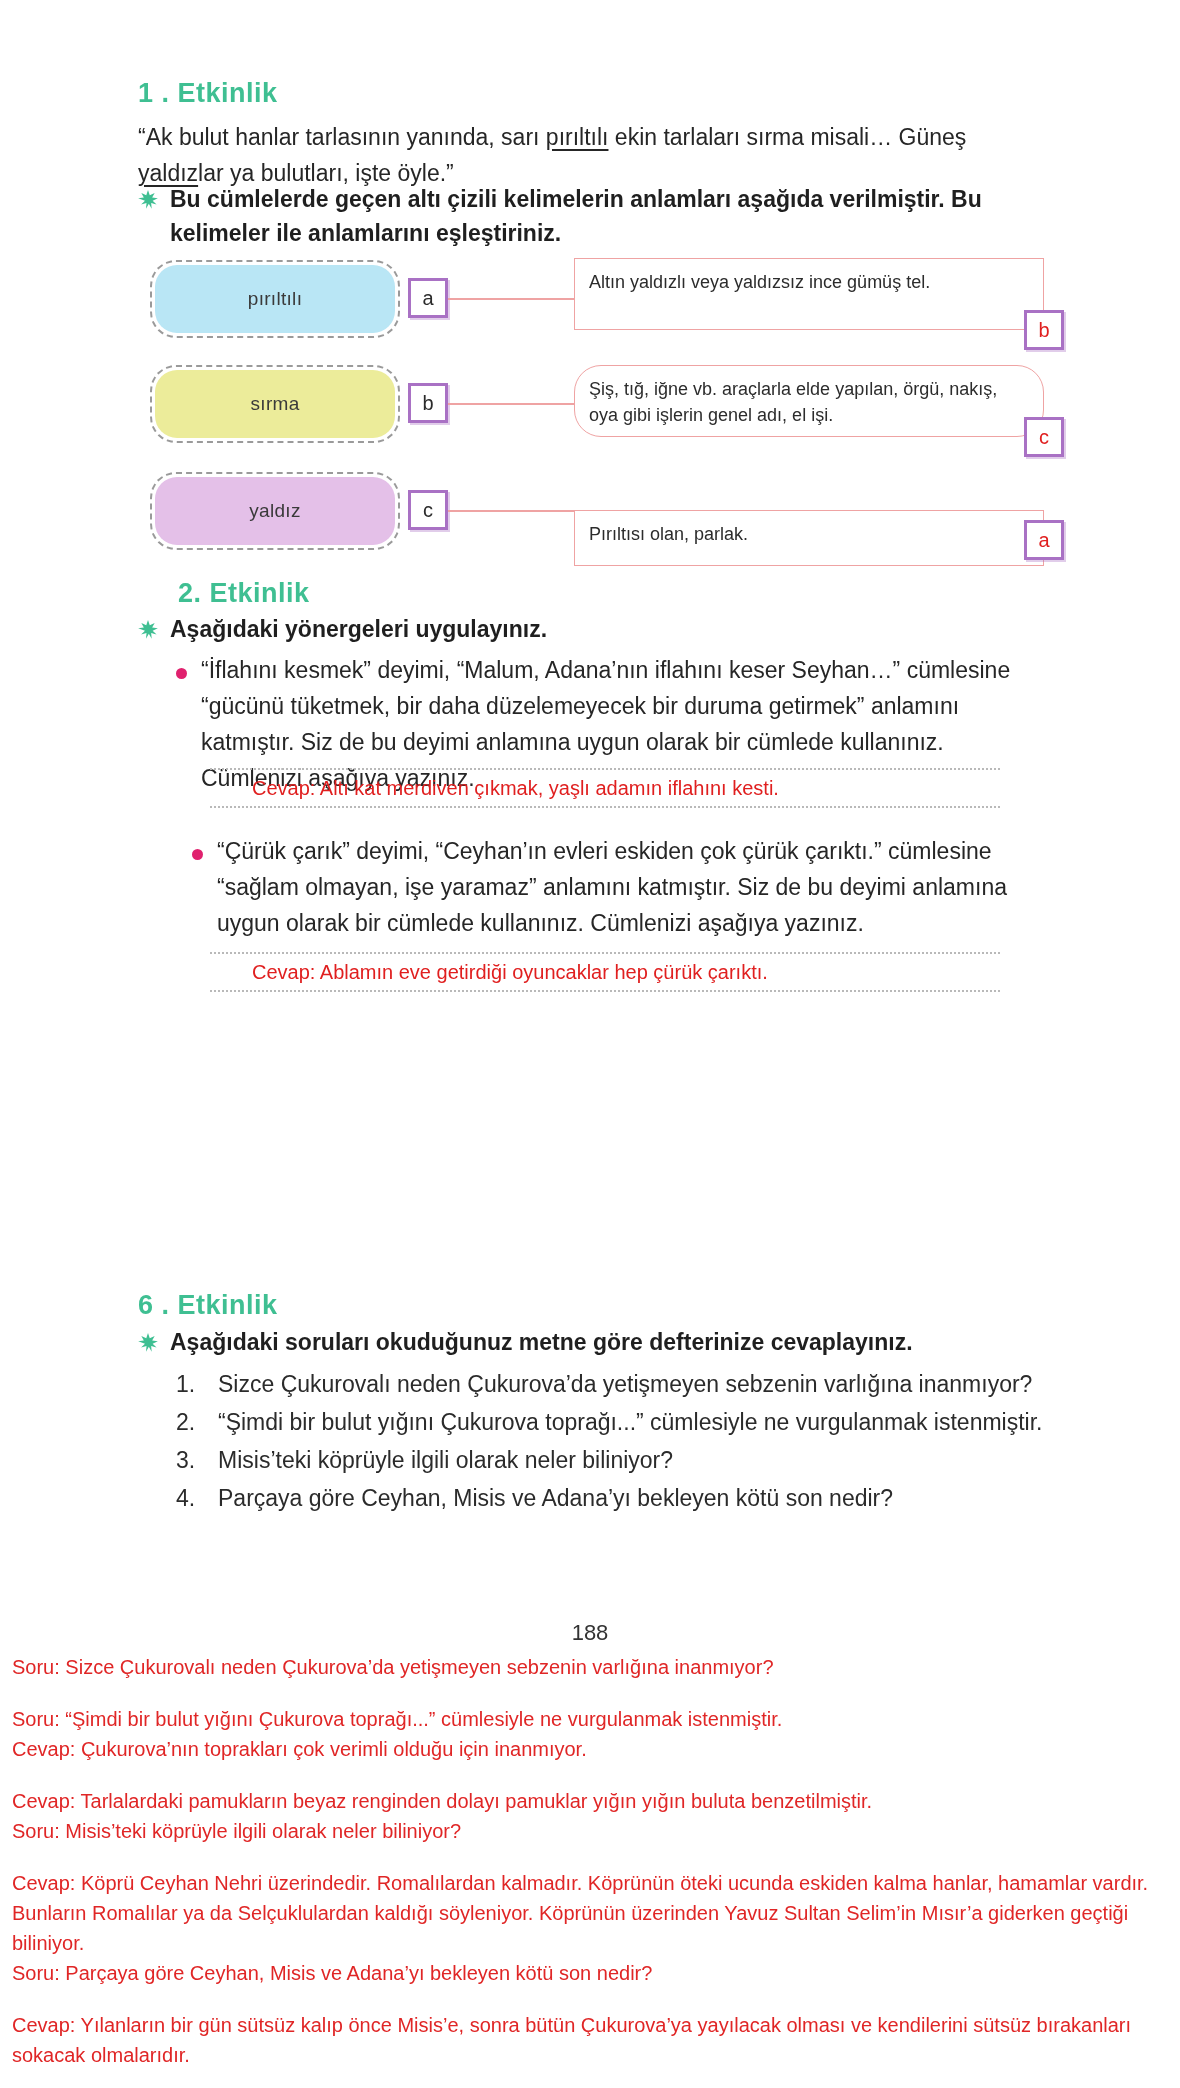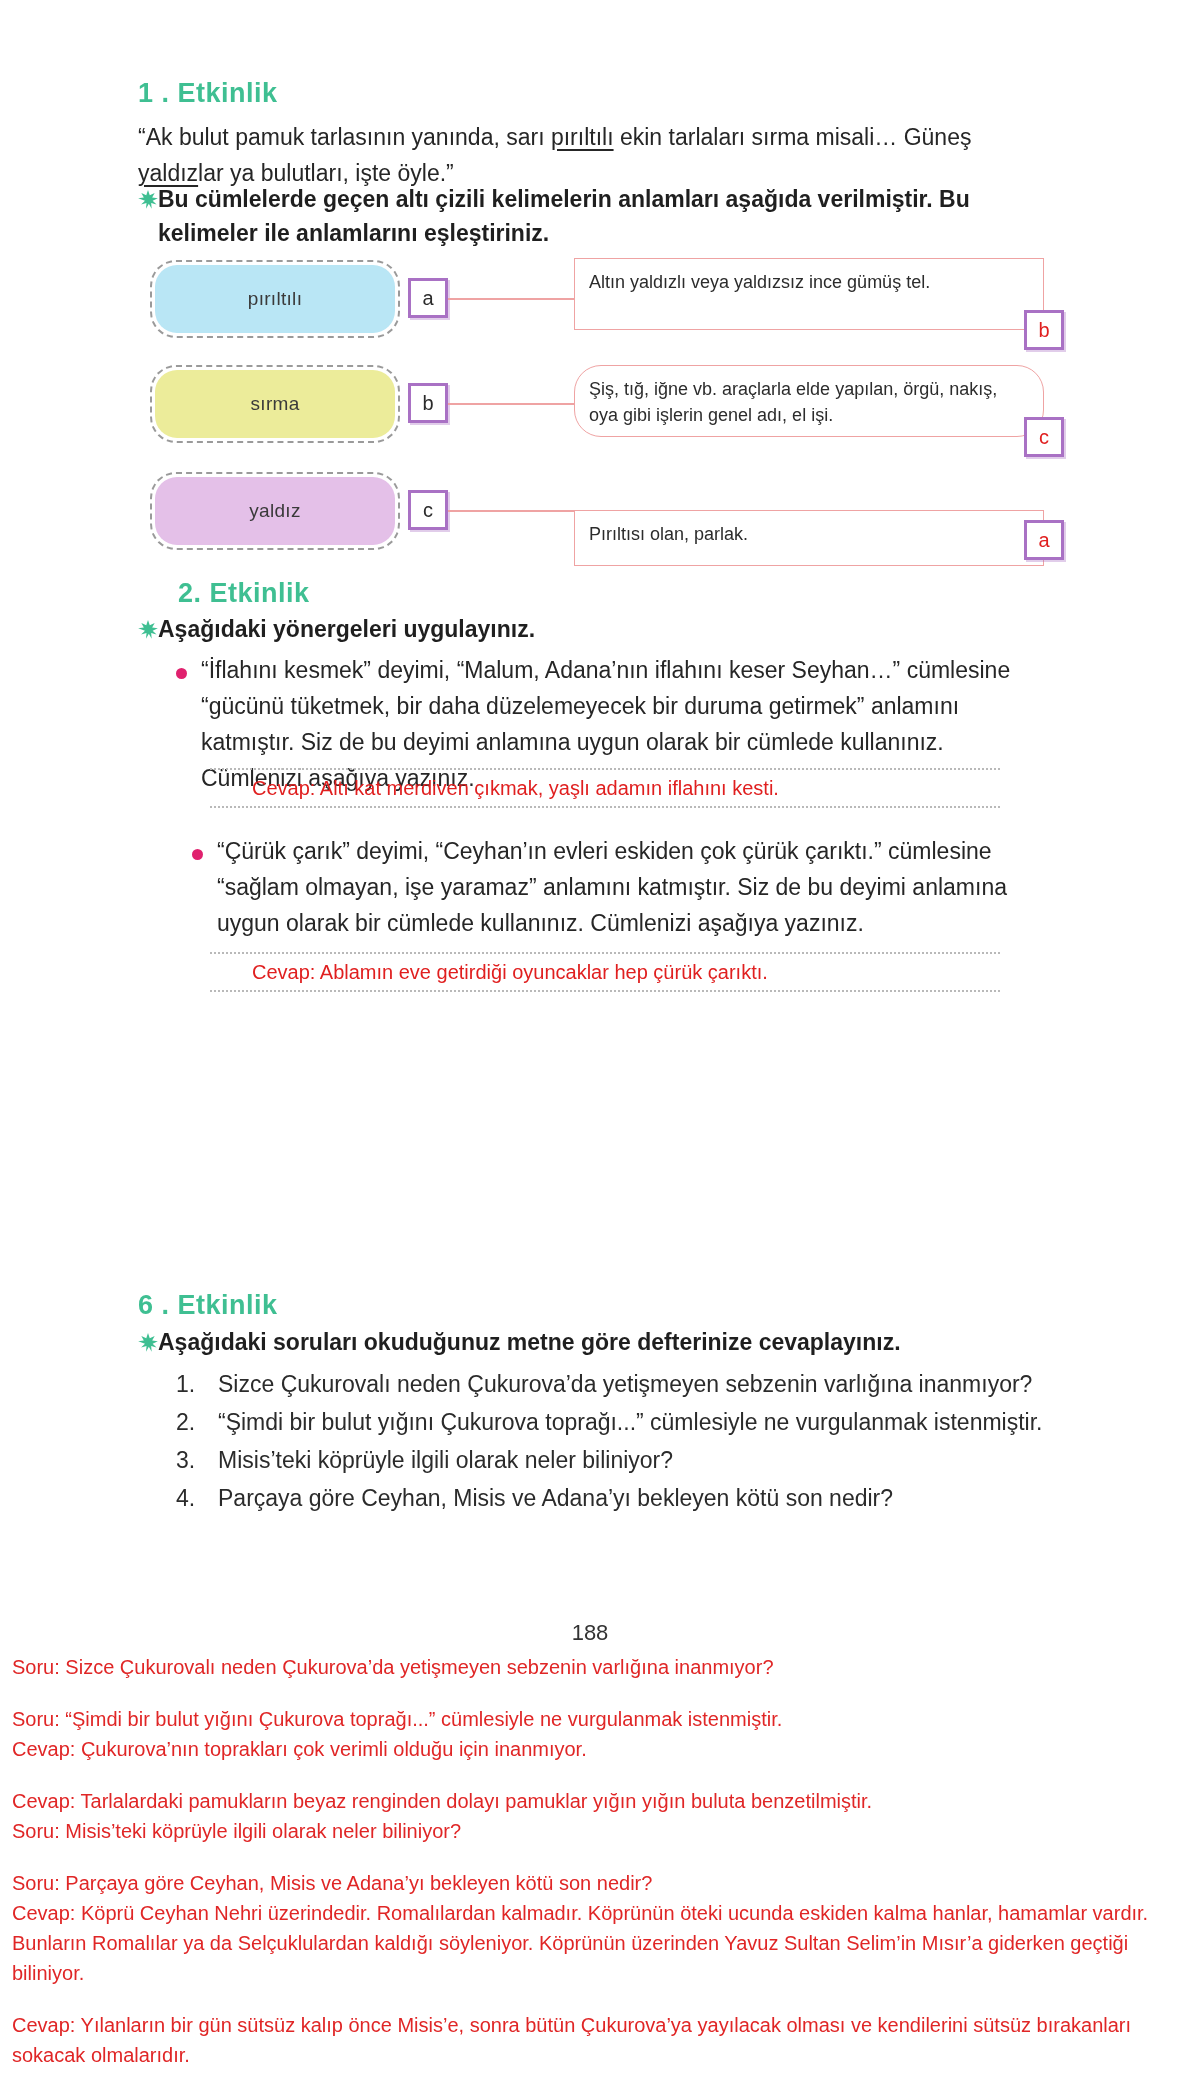--- a/index.html
+++ b/index.html
@@ -41,20 +41,21 @@
     line-height: 34px;
     font-weight: bold;
     color: #1f1f1f;
   }
   .u { text-decoration: underline; text-underline-offset: 4px; }
 
   
   .star-row {
     display: flex;
     align-items: flex-start;
+    gap: 12px;
   }
   .star-icon {
     flex: 0 0 auto;
     width: 20px; height: 20px;
     margin-top: 8px;
     color: #3fbf92;
   }
   .star-icon svg { display:block; }
 
   .dot-row {
@@ -195,21 +196,21 @@
   #redblock p { margin: 0; }
   #redblock .gap { height: 22px; }
 </style>
 </head>
 <body>
 
 <div class="page">
 
   <div id="sec1">
     <div class="activity-title">1 . Etkinlik</div>
-    <div id="quote" class="body-text"><span>“Ak bulut pamuk tarlasının yanında, sarı </span><span class="u">pırıltılı</span><span> ekin tarlaları sırma misali… Güneş </span><span class="u">yaldız</span><span>lar ya bulutları, işte öyle.”</span></div>
+    <div id="quote" class="body-text"><span>“Ak bulut hanlar tarlasının yanında, sarı </span><span class="u">pırıltılı</span><span> ekin tarlaları sırma misali… Güneş </span><span class="u">yaldız</span><span>lar ya bulutları, işte öyle.”</span></div>
   </div>
 
   <div id="instr1" class="star-row">
     <span class="star-icon">
       <svg viewBox="0 0 24 24" width="20" height="20" aria-hidden="true">
         <path fill="currentColor" d="M12 0l2.1 6.2L20 3.5l-3 5.6 6.8.9-6.2 2.9 4.7 4.6-6.5-2 .6 6.9-3.4-5.8-3.4 5.8.6-6.9-6.5 2 4.7-4.6L.2 10l6.8-.9-3-5.6 5.9 2.7z"></path>
       </svg>
     </span>
     <span class="bold-instruction">Bu cümlelerde geçen altı çizili kelimelerin anlamları aşağıda verilmiştir. Bu kelimeler ile anlamlarını eşleştiriniz.</span>
   </div>
@@ -318,19 +319,19 @@
 
   <div id="redblock">
     <p>Soru: Sizce Çukurovalı neden Çukurova’da yetişmeyen sebzenin varlığına inanmıyor?</p>
     <div class="gap"></div>
     <p>Soru: “Şimdi bir bulut yığını Çukurova toprağı...” cümlesiyle ne vurgulanmak istenmiştir.</p>
     <p>Cevap: Çukurova’nın toprakları çok verimli olduğu için inanmıyor.</p>
     <div class="gap"></div>
     <p>Cevap: Tarlalardaki pamukların beyaz renginden dolayı pamuklar yığın yığın buluta benzetilmiştir.</p>
     <p>Soru: Misis’teki köprüyle ilgili olarak neler biliniyor?</p>
     <div class="gap"></div>
+    <p>Cevap: Köprü Ceyhan Nehri üzerindedir. Romalılardan kalmadır. Köprünün öteki ucunda eskiden kalma hanlar, hamamlar vardır. Bunların Romalılar ya da Selçuklulardan kaldığı söyleniyor. Köprünün üzerinden Yavuz Sultan Selim’in Mısır’a giderken geçtiği biliniyor.</p>
     <p>Soru: Parçaya göre Ceyhan, Misis ve Adana’yı bekleyen kötü son nedir?</p>
-    <p>Cevap: Köprü Ceyhan Nehri üzerindedir. Romalılardan kalmadır. Köprünün öteki ucunda eskiden kalma hanlar, hamamlar vardır. Bunların Romalılar ya da Selçuklulardan kaldığı söyleniyor. Köprünün üzerinden Yavuz Sultan Selim’in Mısır’a giderken geçtiği biliniyor.</p>
     <div class="gap"></div>
     <p>Cevap: Yılanların bir gün sütsüz kalıp önce Misis’e, sonra bütün Çukurova’ya yayılacak olması ve kendilerini sütsüz bırakanları sokacak olmalarıdır.</p>
   </div>
 
 </div>
 
 </body></html>

